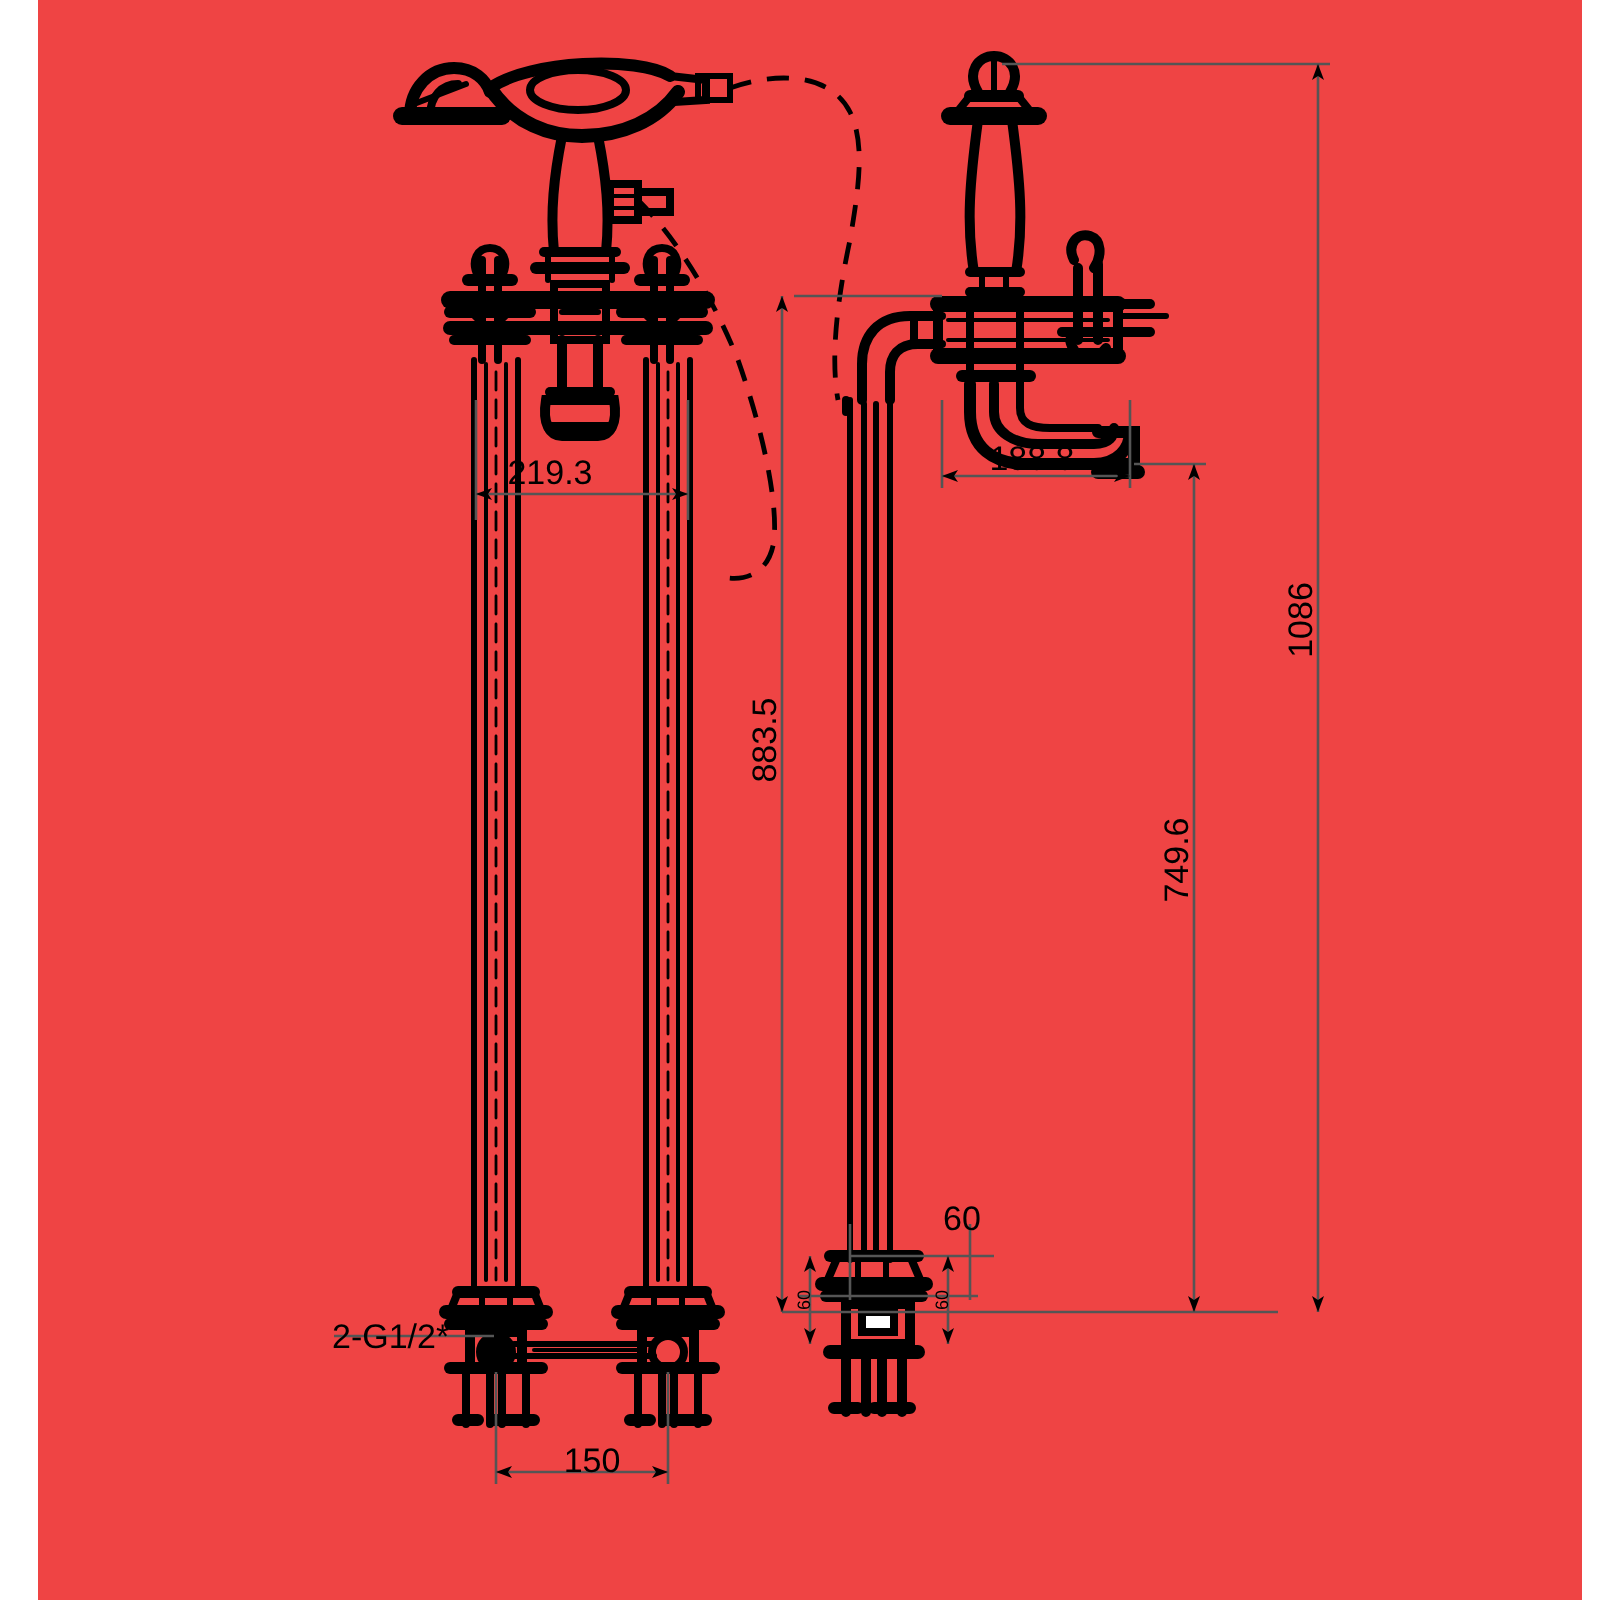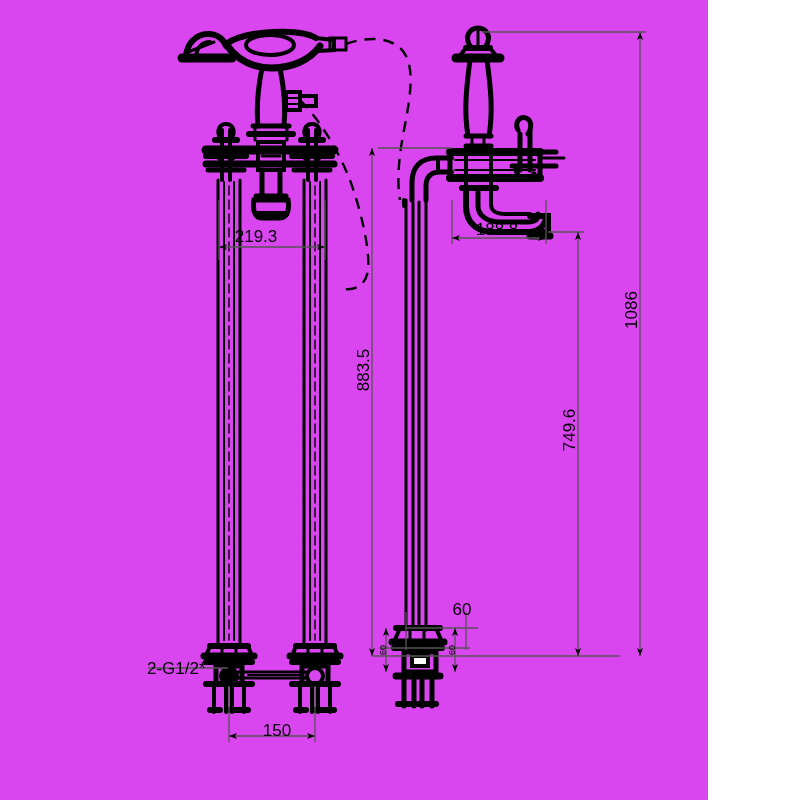--- a/index.html
+++ b/index.html
@@ -1,18 +1,18 @@
 <!DOCTYPE html>
 <html><head>
 <meta charset="utf-8">
 <style>
   html,body{margin:0;padding:0;background:#ffffff;}
   body{width:800px;height:800px;overflow:hidden;
        font-family:"Liberation Sans","DejaVu Sans",sans-serif;}
-  #sheet{position:relative;width:708px;height:800px;background:#d946ef;}
+  #sheet{position:relative;width:772px;height:800px;background:#ef4444;margin-left:19px;}
   #sheet svg{position:absolute;left:0;top:0;}
   .dimtxt{font-family:"Liberation Sans","DejaVu Sans",sans-serif;
           font-size:17px;fill:#000000;}
   .dimtxt-sm{font-family:"Liberation Sans","DejaVu Sans",sans-serif;
           font-size:9px;fill:#000000;}
 </style>
 </head>
 <body>
 
 <div id="sheet">

